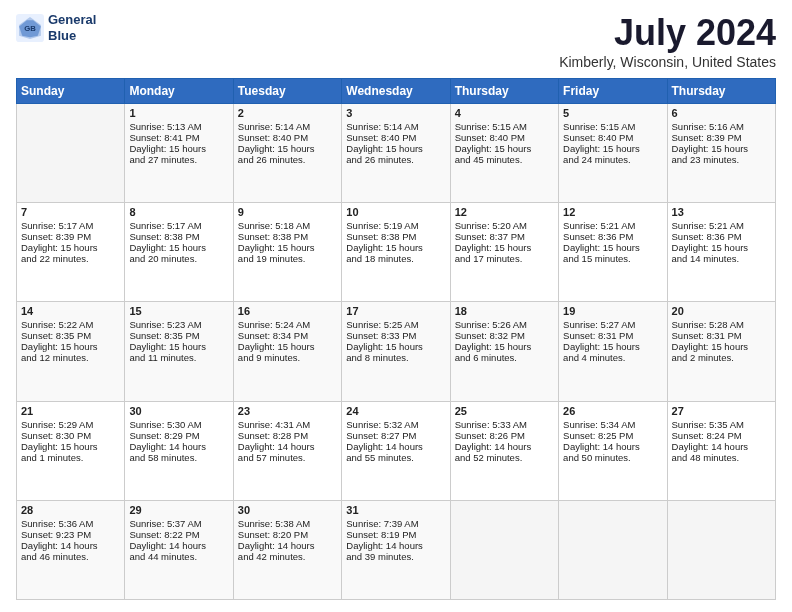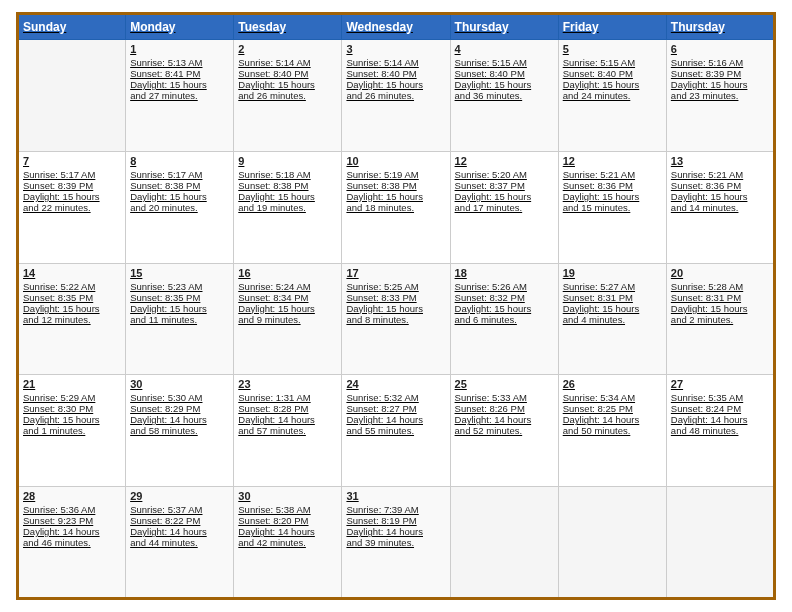--- a/index.html
+++ b/index.html
@@ -45,25 +45,24 @@
       font-size: 36px;
       font-weight: bold;
       color: #1a1a2e;
     }
     .subtitle {
       font-size: 14px;
       color: #333;
     }
     .calendar {
       flex: 1;
-      border: 3px solid #a16207;
+      border: 1px solid #a16207;
       border-collapse: collapse;
       width: 100%;
       table-layout: fixed;
-      text-decoration: underline;
     }
     .calendar thead tr th {
       background-color: #2f6bbf;
       color: #fff;
       font-size: 12px;
       font-weight: bold;
       padding: 5px 4px;
       text-align: left;
       border: 1px solid #2060b0;
     }
@@ -86,20 +85,38 @@
       margin-bottom: 2px;
     }
     .empty {
       background: #f5f5f5 !important;
     }
   </style>
 </head>
 <body>
 
 <div class="page">
+  <div class="header">
+    <div class="logo">
+      <svg class="logo-icon" viewBox="0 0 36 36">
+        <rect x="0" y="0" width="36" height="36" rx="4" fill="#e8f0fe"></rect>
+        <polygon points="18,4 32,14 32,28 18,32 4,28 4,14" fill="#2f6bbf" opacity="0.3"></polygon>
+        <polygon points="22,8 32,16 28,28 18,30 8,28 4,16 14,8" fill="#2f6bbf" opacity="0.5"></polygon>
+        <text x="18" y="22" text-anchor="middle" font-size="10" font-weight="bold" fill="#1a3a6b">GB</text>
+      </svg>
+      <div>
+        <div class="logo-text">General</div>
+        <div class="logo-text">Blue</div>
+      </div>
+    </div>
+    <div class="title-section">
+      <div class="main-title">July 2024</div>
+      <div class="subtitle">Kimberly, Wisconsin, United States</div>
+    </div>
+  </div>
 
   <table class="calendar">
     <thead>
       <tr>
       <th>Sunday</th>
           <th>Monday</th>
           <th>Tuesday</th>
           <th>Wednesday</th>
           <th>Thursday</th>
           <th>Friday</th>
@@ -128,21 +145,21 @@
             <div>Sunrise: 5:14 AM</div>
             <div>Sunset: 8:40 PM</div>
             <div>Daylight: 15 hours</div>
             <div>and 26 minutes.</div>
           </td>
           <td>
             <span class="day-num">4</span>
             <div>Sunrise: 5:15 AM</div>
             <div>Sunset: 8:40 PM</div>
             <div>Daylight: 15 hours</div>
-            <div>and 36 minutes.</div>
+            <div>and 45 minutes.</div>
           </td>
           <td>
             <span class="day-num">5</span>
             <div>Sunrise: 5:15 AM</div>
             <div>Sunset: 8:40 PM</div>
             <div>Daylight: 15 hours</div>
             <div>and 24 minutes.</div>
           </td>
           <td>
             <span class="day-num">6</span>
@@ -264,21 +281,21 @@
           </td>
           <td>
             <span class="day-num">30</span>
             <div>Sunrise: 5:30 AM</div>
             <div>Sunset: 8:29 PM</div>
             <div>Daylight: 14 hours</div>
             <div>and 58 minutes.</div>
           </td>
           <td>
             <span class="day-num">23</span>
-            <div>Sunrise: 1:31 AM</div>
+            <div>Sunrise: 4:31 AM</div>
             <div>Sunset: 8:28 PM</div>
             <div>Daylight: 14 hours</div>
             <div>and 57 minutes.</div>
           </td>
           <td>
             <span class="day-num">24</span>
             <div>Sunrise: 5:32 AM</div>
             <div>Sunset: 8:27 PM</div>
             <div>Daylight: 14 hours</div>
             <div>and 55 minutes.</div>

